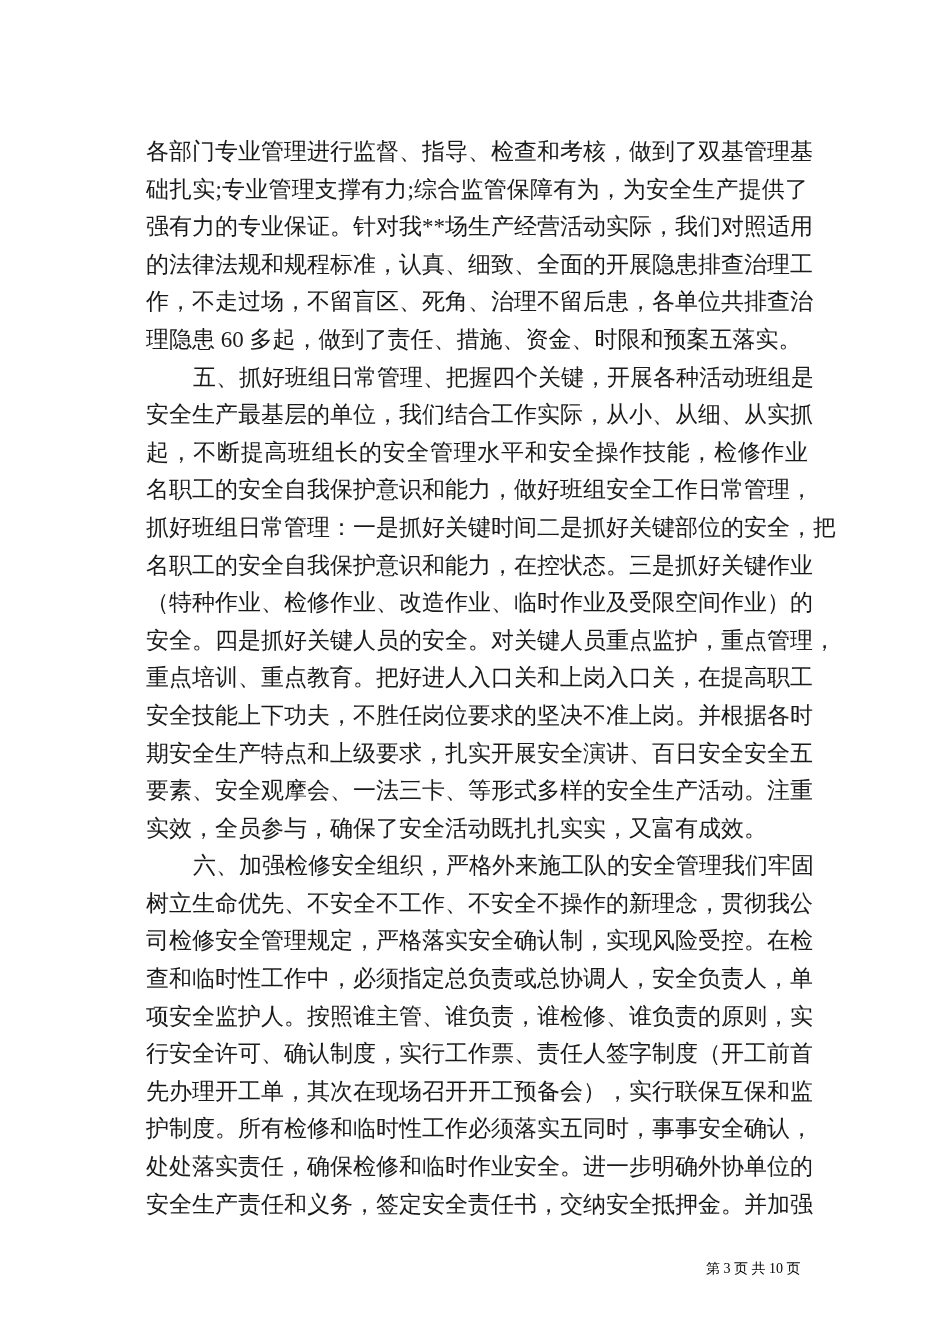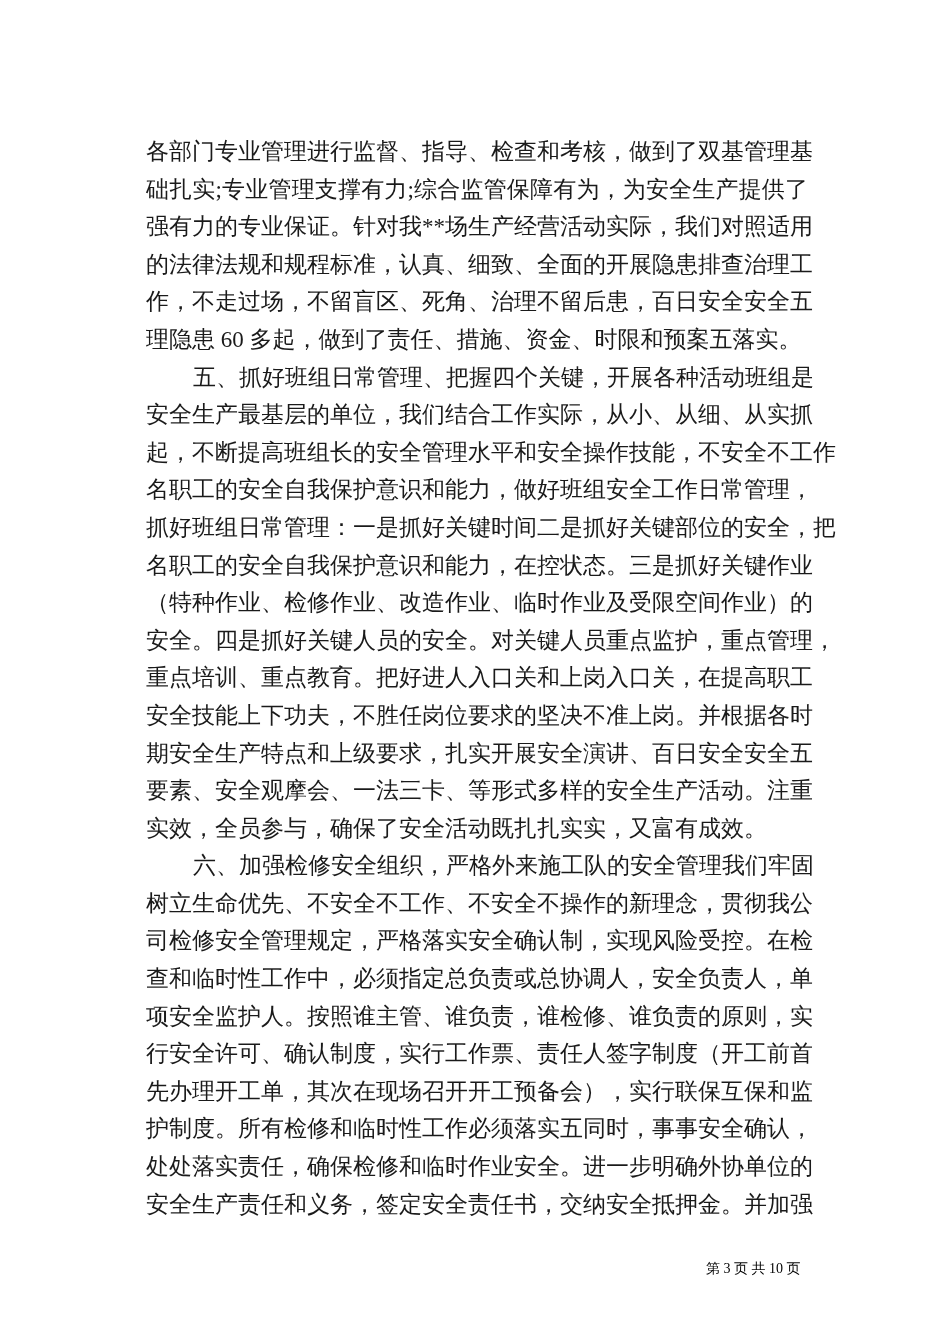--- a/index.html
+++ b/index.html
@@ -60,28 +60,28 @@
 <body>
 
 <div class="page">
   <div class="body-text">
 
     <div class="paragraph">
       <div class="line">各部门专业管理进行监督、指导、检查和考核，做到了双基管理基</div>
       <div class="line">础扎实;专业管理支撑有力;综合监管保障有为，为安全生产提供了</div>
       <div class="line">强有力的专业保证。针对我**场生产经营活动实际，我们对照适用</div>
       <div class="line">的法律法规和规程标准，认真、细致、全面的开展隐患排查治理工</div>
-      <div class="line">作，不走过场，不留盲区、死角、治理不留后患，百日安全安全五</div>
+      <div class="line">作，不走过场，不留盲区、死角、治理不留后患，各单位共排查治</div>
       <div class="line last">理隐患 60 多起，做到了责任、措施、资金、时限和预案五落实。</div>
     </div>
 
     <div class="paragraph">
       <div class="line indent">五、抓好班组日常管理、把握四个关键，开展各种活动班组是</div>
       <div class="line">安全生产最基层的单位，我们结合工作实际，从小、从细、从实抓</div>
-      <div class="line">起，不断提高班组长的安全管理水平和安全操作技能，不安全不工作</div>
+      <div class="line">起，不断提高班组长的安全管理水平和安全操作技能，检修作业</div>
       <div class="line">名职工的安全自我保护意识和能力，做好班组安全工作日常管理，</div>
       <div class="line">抓好班组日常管理：一是抓好关键时间二是抓好关键部位的安全，把</div>
       <div class="line">名职工的安全自我保护意识和能力，在控状态。三是抓好关键作业</div>
       <div class="line">（特种作业、检修作业、改造作业、临时作业及受限空间作业）的</div>
       <div class="line">安全。四是抓好关键人员的安全。对关键人员重点监护，重点管理，</div>
       <div class="line">重点培训、重点教育。把好进人入口关和上岗入口关，在提高职工</div>
       <div class="line">安全技能上下功夫，不胜任岗位要求的坚决不准上岗。并根据各时</div>
       <div class="line">期安全生产特点和上级要求，扎实开展安全演讲、百日安全安全五</div>
       <div class="line">要素、安全观摩会、一法三卡、等形式多样的安全生产活动。注重</div>
       <div class="line last">实效，全员参与，确保了安全活动既扎扎实实，又富有成效。</div>

